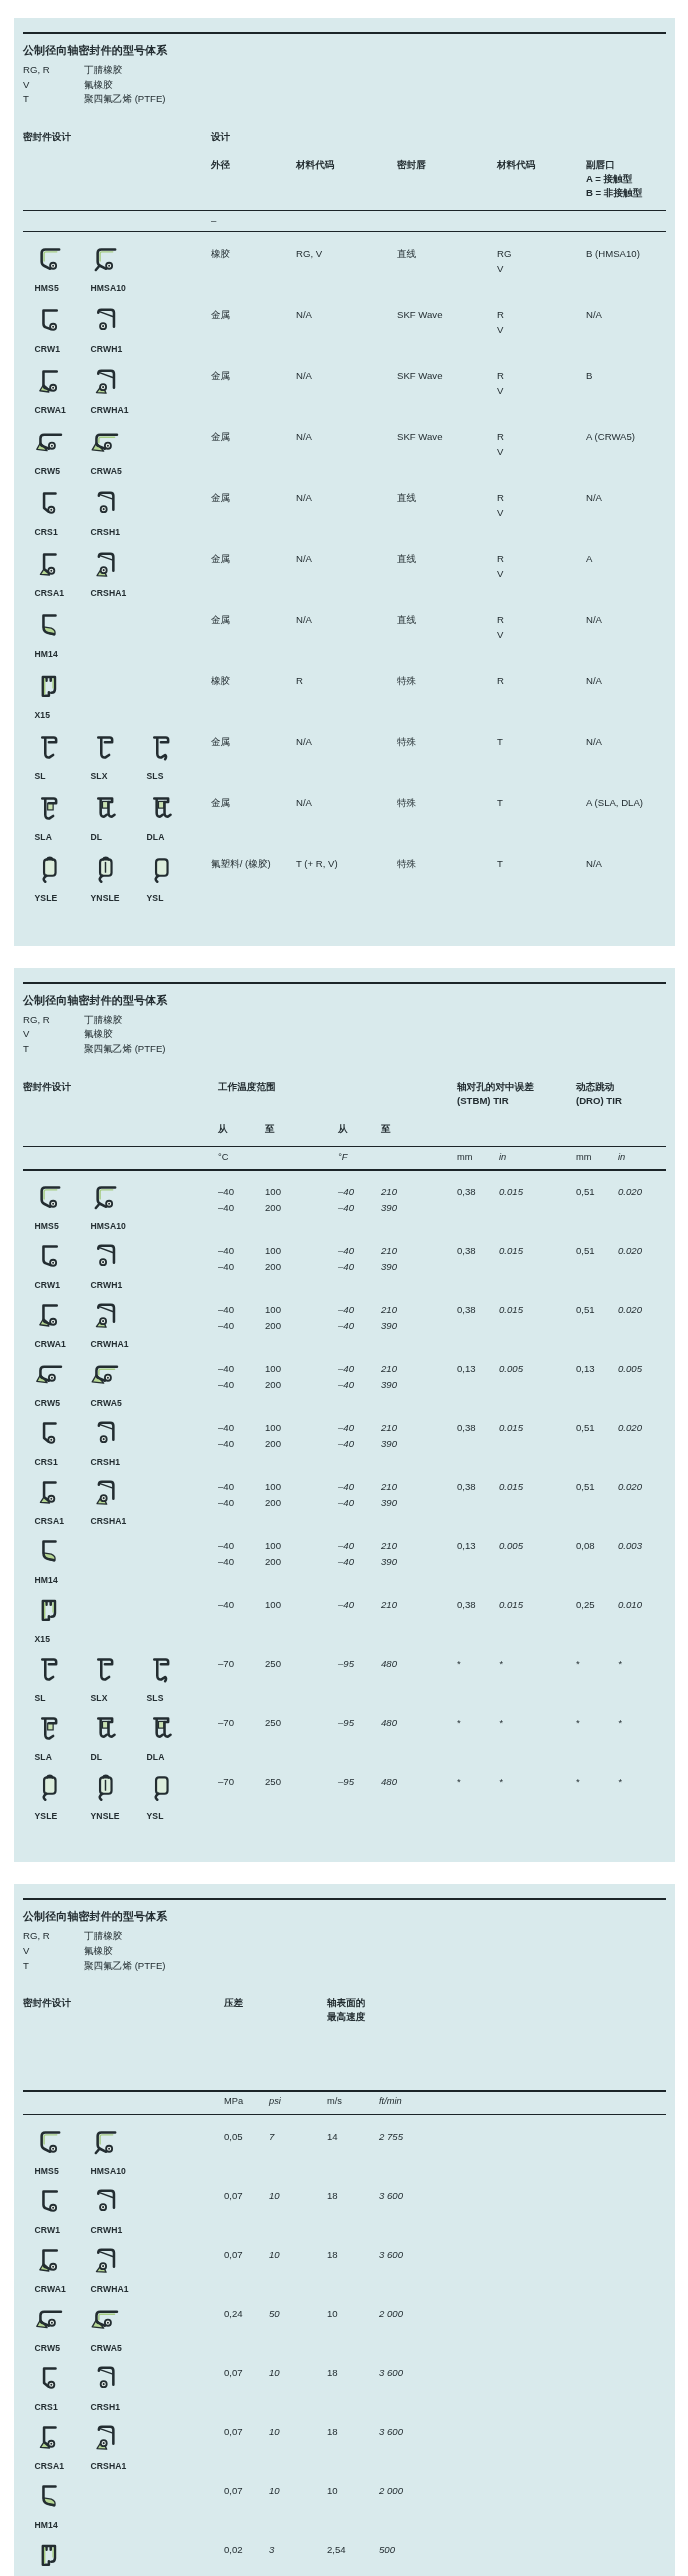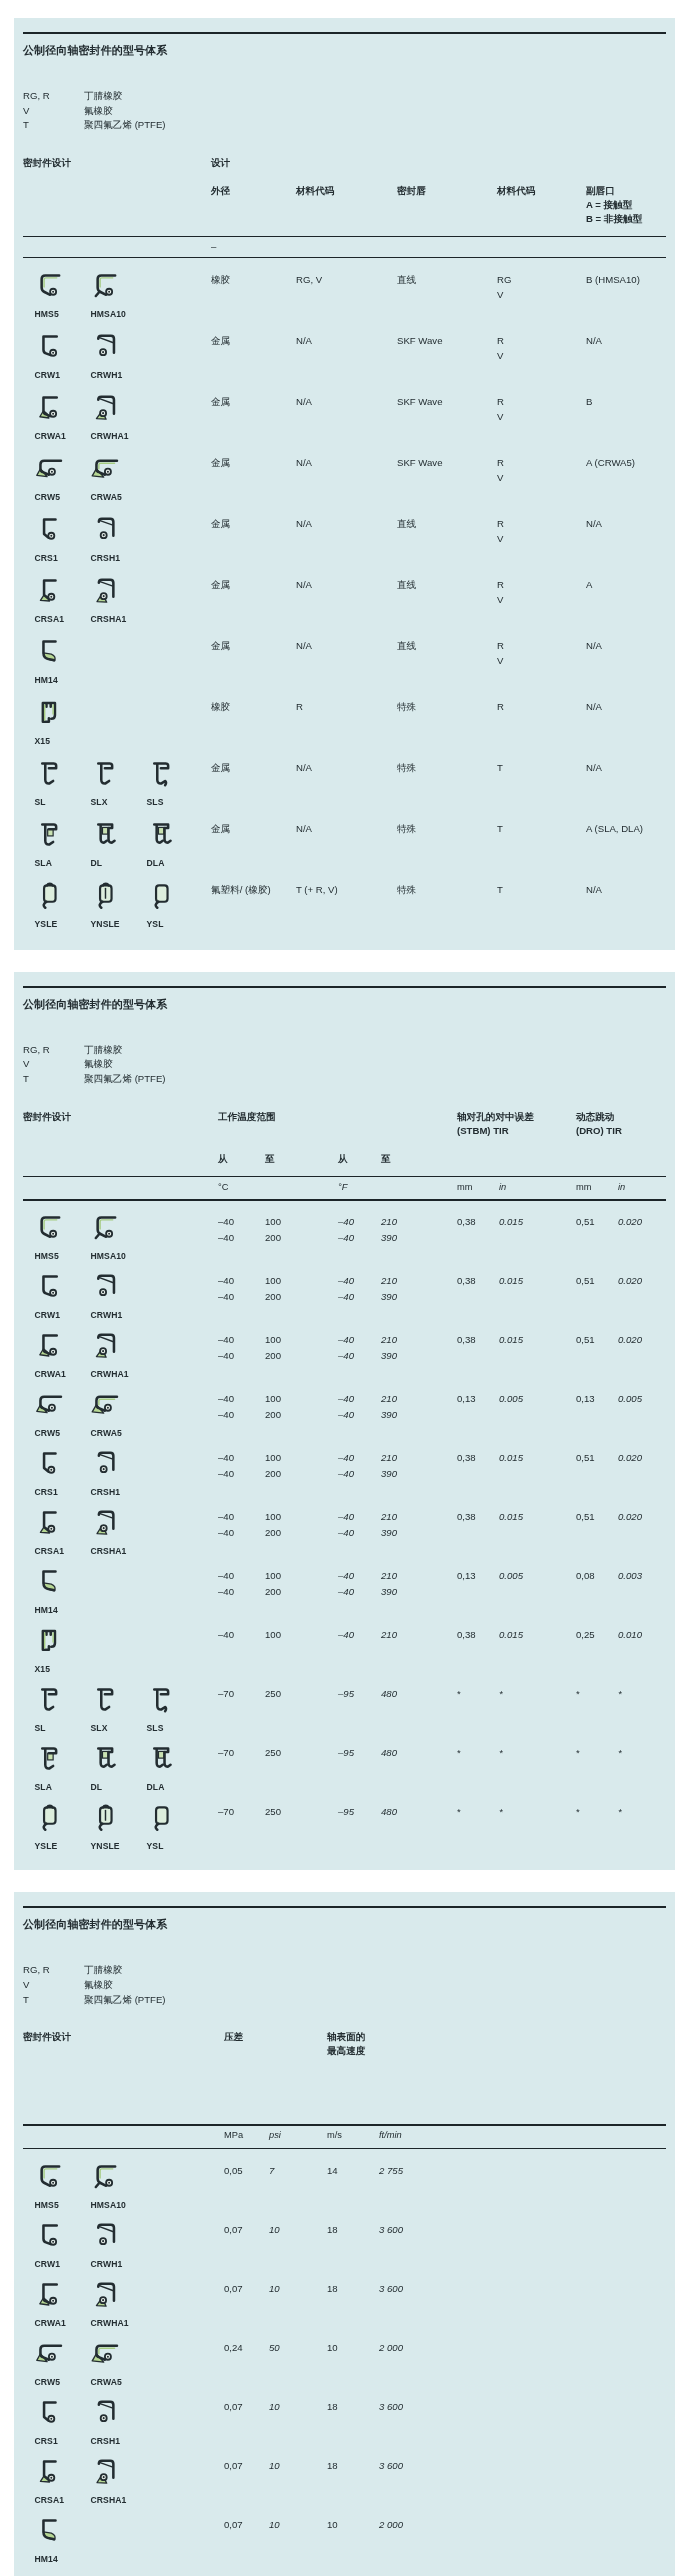--- a/index.html
+++ b/index.html
@@ -1,24 +1,24 @@
 <!DOCTYPE html>
 <html style="font-size:10.2px"><head>
 <meta charset="utf-8">
 <style>
   html,body{margin:0;padding:0;background:#fff}
   body{width:689px;font-family:"Liberation Sans","DejaVu Sans",sans-serif;color:#232d31;-webkit-font-smoothing:antialiased}
   .page{padding:18px 14px 19px}
-  .panel{background:#d9eaec;padding:14px 9px 18px;margin-bottom:22px}
+  .panel{background:#d9eaec;padding:14px 9px 40px;margin-bottom:22px}
   .panel:last-child{margin-bottom:0}
   .rule{background:#1c2529;border:0}
   .r3{height:1.9px}
   .r2{height:1.3px}
   .title{font-size:11px;font-weight:700;margin:9px 0 0;letter-spacing:0.1px}
-  .legend{margin-top:31px}
+  .legend{margin-top:5px}
   .legrow{display:grid;grid-template-columns:61px auto;font-size:9.6px;line-height:14.7px}
   .pre{white-space:pre-line}
   
   .g1{display:grid;grid-template-columns:188px 85px 101px 100px 89px 1fr}
   .g2{display:grid;grid-template-columns:195px 47px 73px 43px 76px 42px 77px 42px 1fr}
   .g3{display:grid;grid-template-columns:201px 45px 58px 52px 1fr}
   .hgrid{margin-top:23px;font-weight:700;font-size:9.6px;line-height:14px}
   .hsub{margin-top:14px;margin-bottom:10.2px;font-weight:700;font-size:9.6px;line-height:14px}
   .sp4{grid-column:span 4}
   .sp2{grid-column:span 2}

